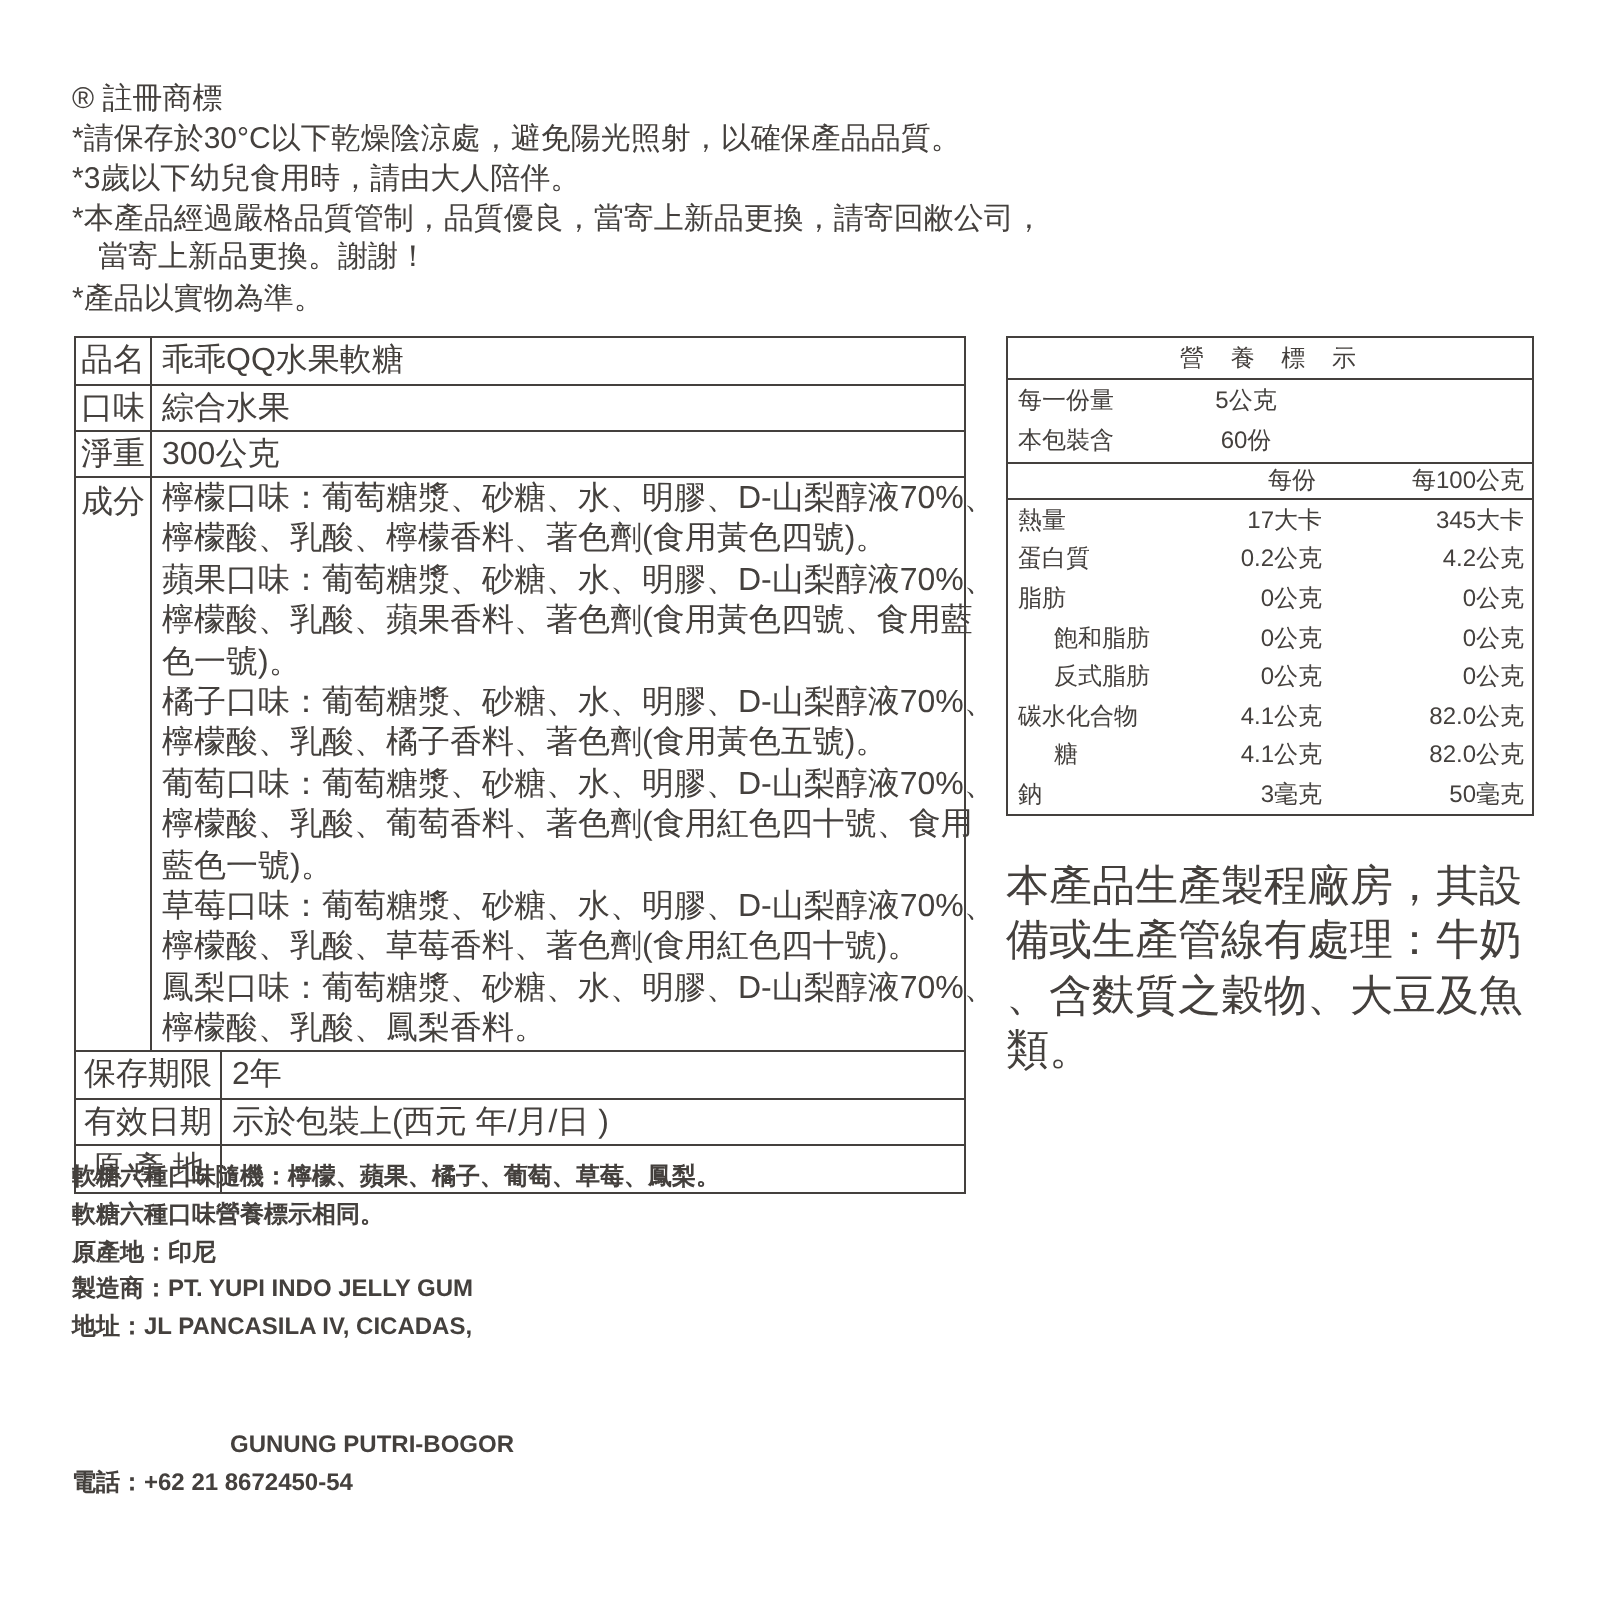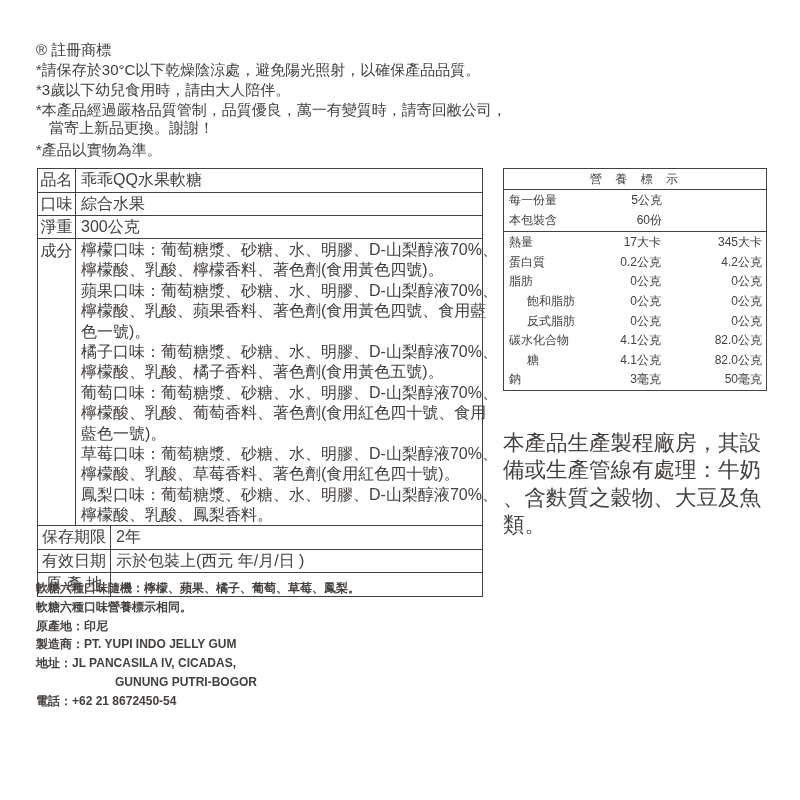--- a/index.html
+++ b/index.html
@@ -53,21 +53,21 @@
     font-size: 12px;
   }
   .ntitle {
     height: 20px; line-height: 20px; text-align: center;
     letter-spacing: 2px; word-spacing: 6px;
     border-bottom: 1.5px solid #44403d; white-space: pre;
   }
   .nserving { border-bottom: 1.5px solid #44403d; padding: 1px 0; }
   .nserv-row { display: flex; height: 19.5px; align-items: center; }
   .nserv-label { flex: none; width: 75px; padding-left: 5px; white-space: pre; }
-  .nserv-value { flex: none; width: 78px; text-align: right; white-space: pre; }
+  .nserv-value { flex: none; width: 78px; text-align: center; white-space: pre; }
   .ncolhead {
     display: flex; height: 16.5px; align-items: center;
     border-bottom: 1.5px solid #44403d;
   }
   .ch-spacer { flex: 1; }
   .ch1 { flex: none; text-align: right; white-space: pre; }
   .ch2 { flex: none; width: 104px; text-align: right; padding-right: 4px; white-space: pre; }
   .nbody { padding-top: 1px; }
   .nrow { display: flex; height: 19.6px; align-items: center; }
   .nlabel { flex: 1; padding-left: 5px; white-space: pre; }
@@ -77,30 +77,30 @@
 
   
   .allergen {
     left: 503px; top: 430px; width: 285px;
     font-size: 21.5px; line-height: 27.3px; white-space: pre;
   }
 
   
   .footer { left: 36px; top: 579px; width: 480px; font-size: 12px; line-height: 18.8px; font-weight: bold; }
   .footer .f-line { white-space: pre; }
-  .footer .addr-indent { padding-left: 79px; }
+  .footer .addr-indent { padding-left: 79px; margin-top: 40px; }
 </style>
 </head>
 <body>
 
 <div class="abs top-notes">
   <div class="note-line">® 註冊商標</div>
   <div class="note-line">*請保存於30°C以下乾燥陰涼處，避免陽光照射，以確保產品品質。</div>
   <div class="note-line">*3歲以下幼兒食用時，請由大人陪伴。</div>
-  <div class="note-line">*本產品經過嚴格品質管制，品質優良，萬一有變質時，請寄回敝公司，</div>
+  <div class="note-line">*本產品經過嚴格品質管制，品質優良，當寄上新品更換，請寄回敝公司，</div>
   <div class="note-line cont-indent">當寄上新品更換。謝謝！</div>
   <div class="note-line">*產品以實物為準。</div>
 </div>
 
 <div class="abs ptable">
   <div class="prow r-sm">
     <div class="plabel narrow">品名</div>
     <div class="pvalue">乖乖QQ水果軟糖</div>
   </div>
   <div class="prow r-sm2">
@@ -148,20 +148,25 @@
     <div class="nserv-row">
       <div class="nserv-label">每一份量</div>
       <div class="nserv-value">5公克</div>
     </div>
     <div class="nserv-row">
       <div class="nserv-label">本包裝含</div>
       <div class="nserv-value">60份</div>
     </div>
   </div>
 
+  <div class="ncolhead">
+    <div class="ch-spacer"></div>
+    <div class="ch1">每份</div>
+    <div class="ch2">每100公克</div>
+  </div>
 
   <div class="nbody">
     <div class="nrow">
       <div class="nlabel">熱量</div>
       <div class="nv1">17大卡</div>
       <div class="nv2">345大卡</div>
     </div>
     <div class="nrow">
       <div class="nlabel">蛋白質</div>
       <div class="nv1">0.2公克</div>

